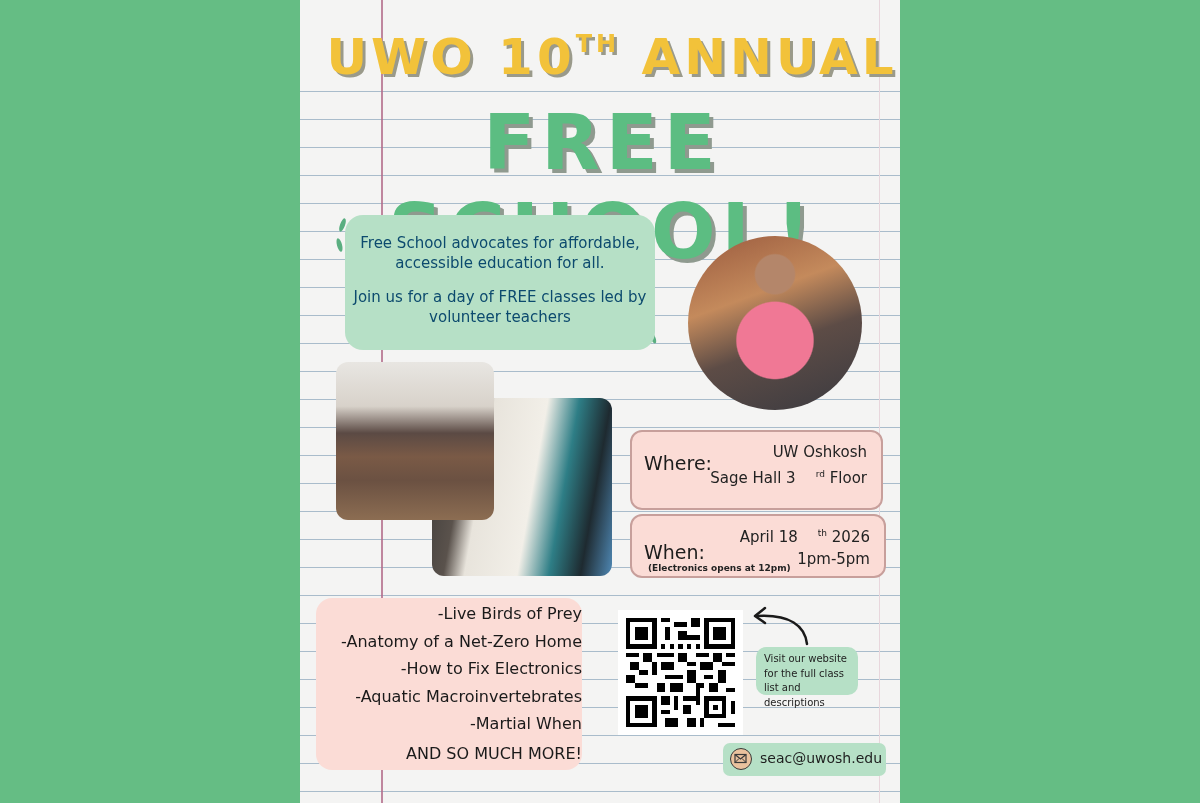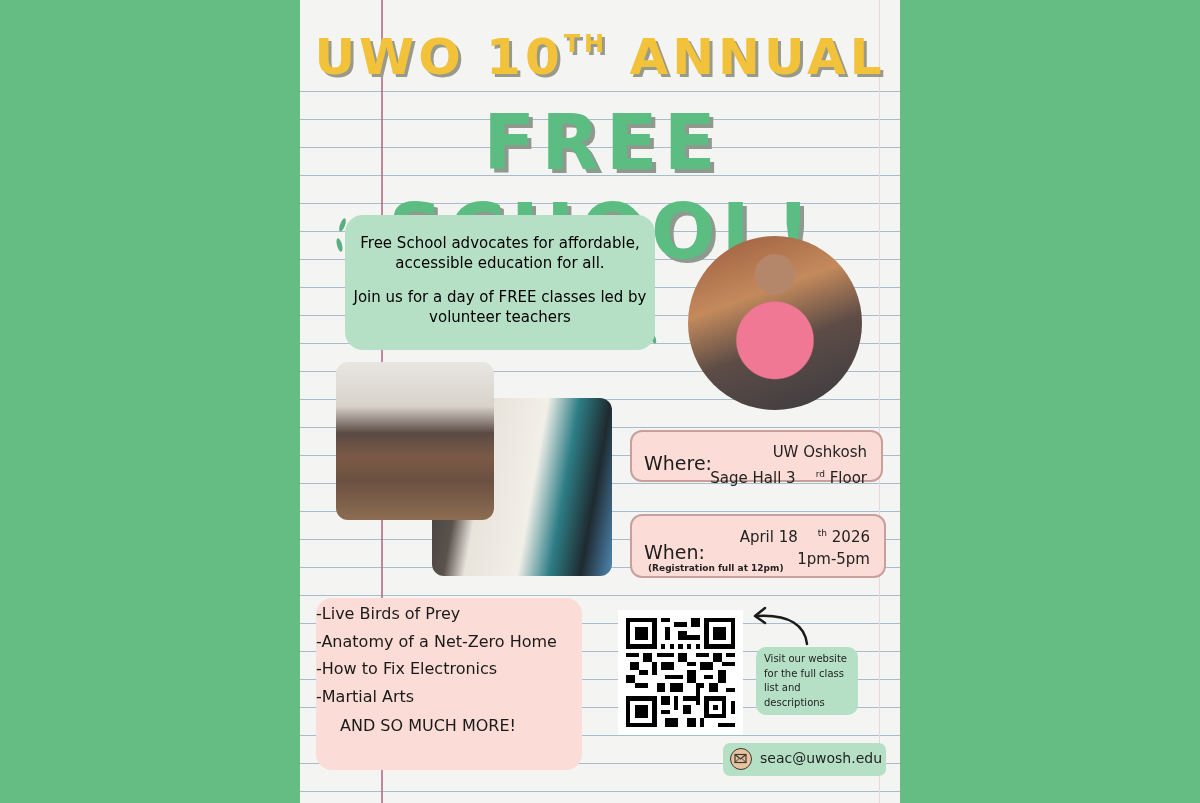--- a/index.html
+++ b/index.html
@@ -21,32 +21,32 @@
   }
   .margin-line {
     position:absolute; left:81px; top:0; width:2px; height:803px; background:#b26a88; opacity:0.8;
   }
   .margin-line-right {
     position:absolute; left:579px; top:0; width:1px; height:803px; background:#e8d6dc;
   }
   .title1 {
     position:absolute; left:0; top:28px; width:600px; text-align:center;
     font-family:"DejaVu Sans", sans-serif; font-weight:bold; font-size:50px; letter-spacing:4px;
-    color:#f2c23a; text-shadow:3px 3px 0 #9a9a8a;
+    color:#f2c23a; text-shadow:3px 3px 0 #9a9a8a;padding-left:12px;
   }
   .title1 sup { font-size:24px; vertical-align:22px; }
   .title2 {
     position:absolute; left:10px; top:98px; width:585px; text-align:center;
     font-family:"DejaVu Sans", sans-serif; font-weight:bold; font-size:76px; letter-spacing:6px;
     color:#5cbd82; text-shadow:4px 4px 0 #8f9a8f;
   }
   .intro-box {
     position:absolute; left:45px; top:215px; width:310px; height:135px;
     background:#b6e0c6; border-radius:18px;
-    text-align:center; font-size:15px; line-height:20px; color:#000000;
+    text-align:center; font-size:15px; line-height:20px; color:#0c4a6e;
     padding-top:18px; box-sizing:border-box;
   }
   .intro-box p { margin:0 0 14px 0; }
   .leaf { position:absolute; width:5px; height:14px; background:#5aae80; border-radius:50%; }
   .photo-kid {
     position:absolute; left:388px; top:236px; width:174px; height:174px; border-radius:50%;
     background: radial-gradient(circle at 50% 60%, #f07895 0 28%, transparent 29%),
                 radial-gradient(circle at 50% 22%, #b4866a 0 12%, transparent 13%),
                 linear-gradient(160deg, #9a5a3e 0%, #c48a5c 35%, #5d4c46 60%, #3a3a40 100%);
   }
@@ -57,39 +57,39 @@
   }
   .photo-owl {
     position:absolute; left:132px; top:398px; width:180px; height:178px; border-radius:12px;
     background: linear-gradient(100deg, #3c3a38 0%, #5a524c 20%, #e8e4dc 30%, #f2efe8 55%, #2e7e86 70%, #1e2a30 85%, #4f88b4 100%);
     z-index:1;
   }
   .info-box {
     position:absolute; background:#fbdcd6; border:2px solid #c79f9b; border-radius:12px;
     box-sizing:border-box;
   }
-  .where-box { left:330px; top:430px; width:253px; height:52px; }
+  .where-box { left:330px; top:430px; width:253px; height:80px; }
   .when-box { left:330px; top:514px; width:256px; height:64px; }
   .info-label { position:absolute; left:12px; font-size:19px; color:#1d1d1d; }
   .info-value { position:absolute; right:14px; text-align:right; font-size:15px; line-height:22px; color:#222; }
   .info-value sup { font-size:9px;padding-left:20px; }
   .info-note { position:absolute; left:16px; bottom:3px; font-size:9px; font-weight:bold; color:#222; }
   .classes-box {
     position:absolute; left:16px; top:598px; width:266px; height:172px;
     background:#fbdcd6; border-radius:16px;
-    text-align:left; font-size:16px; line-height:27.5px; color:#1a1a1a; padding-top:2px; box-sizing:border-box;
+    text-align:right; font-size:16px; line-height:27.5px; color:#1a1a1a; padding-top:2px; box-sizing:border-box;
   }
   .classes-box .more { font-size:16px; margin-top:2px;margin-left:24px; }
   .qr {
     position:absolute; left:318px; top:610px; width:125px; height:125px; background:#fff;
   }
   .qr svg { position:absolute; left:8px; top:8px; }
   .arrow { position:absolute; left:445px; top:606px; }
   .visit-box {
-    position:absolute; left:456px; top:647px; width:102px; height:68px;
+    position:absolute; left:456px; top:647px; width:102px; height:48px;
     background:#b6e0c6; border-radius:10px; box-sizing:border-box; padding:5px 8px;
     font-size:10px; line-height:14.5px; color:#222;
   }
   .email-pill {
     position:absolute; left:423px; top:743px; width:163px; height:33px;
     background:#b6e0c6; border-radius:7px;
   }
   .mail-icon {
     position:absolute; left:7px; top:5px; width:22px; height:22px; border-radius:50%;
     background:#eac29e; border:1.5px solid #3a3a3a; box-sizing:border-box;
@@ -127,28 +127,29 @@
       <div><span>Sage Hall 3</span><sup>rd</sup><span> Floor</span></div>
     </div>
   </div>
 
   <div class="info-box when-box">
     <div class="info-label" style="top:17px;margin-top:8px;">When:</div>
     <div class="info-value" style="top:6px;">
       <div><span>April 18</span><sup>th</sup><span> 2026</span></div>
       <div>1pm-5pm</div>
     </div>
-    <div class="info-note">(Registration full at 12pm)</div>
+    <div class="info-note">(Electronics opens at 12pm)</div>
   </div>
 
   <div class="classes-box">
     <div>-Live Birds of Prey</div>
     <div>-Anatomy of a Net-Zero Home</div>
     <div>-How to Fix Electronics</div>
-    <div>-Martial Arts</div>
+    <div>-Aquatic Macroinvertebrates</div>
+    <div>-Martial When</div>
     <div class="more">AND SO MUCH MORE!</div>
   </div>
 
   <div class="qr">
     <svg width="109" height="109" viewBox="0 0 25 25" shape-rendering="crispEdges">
       <rect x="0" y="0" width="7" height="7" fill="#000"></rect>
         <rect x="1" y="1" width="5" height="5" fill="#fff"></rect>
         <rect x="2" y="2" width="3" height="3" fill="#000"></rect>
       <rect x="18" y="0" width="7" height="7" fill="#000"></rect>
         <rect x="19" y="1" width="5" height="5" fill="#fff"></rect>

